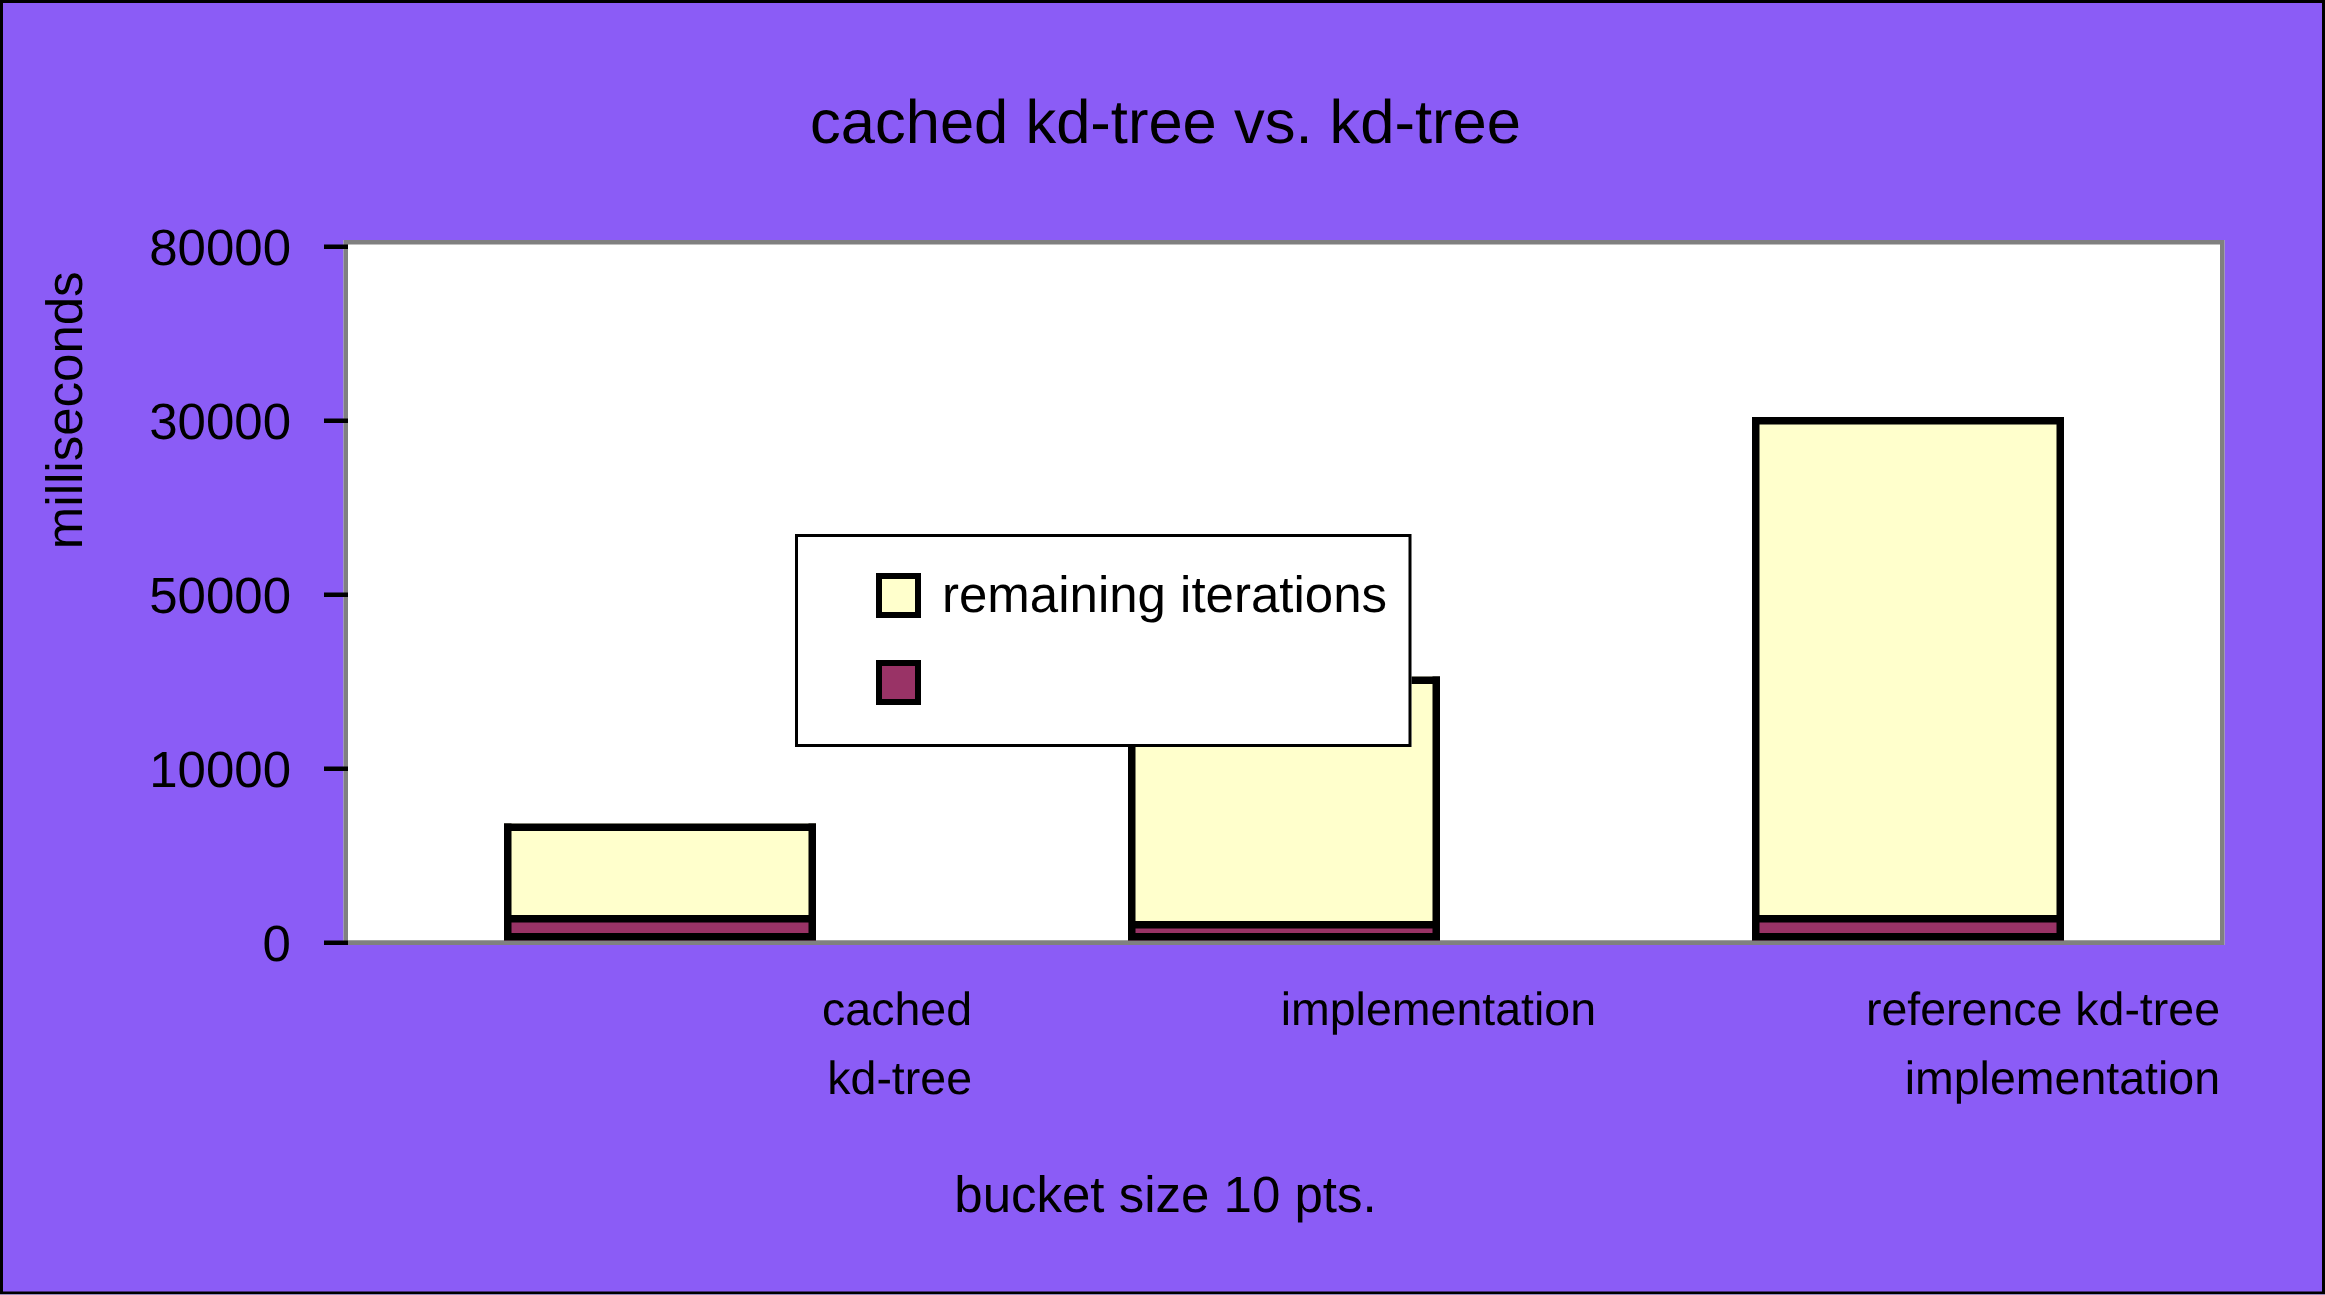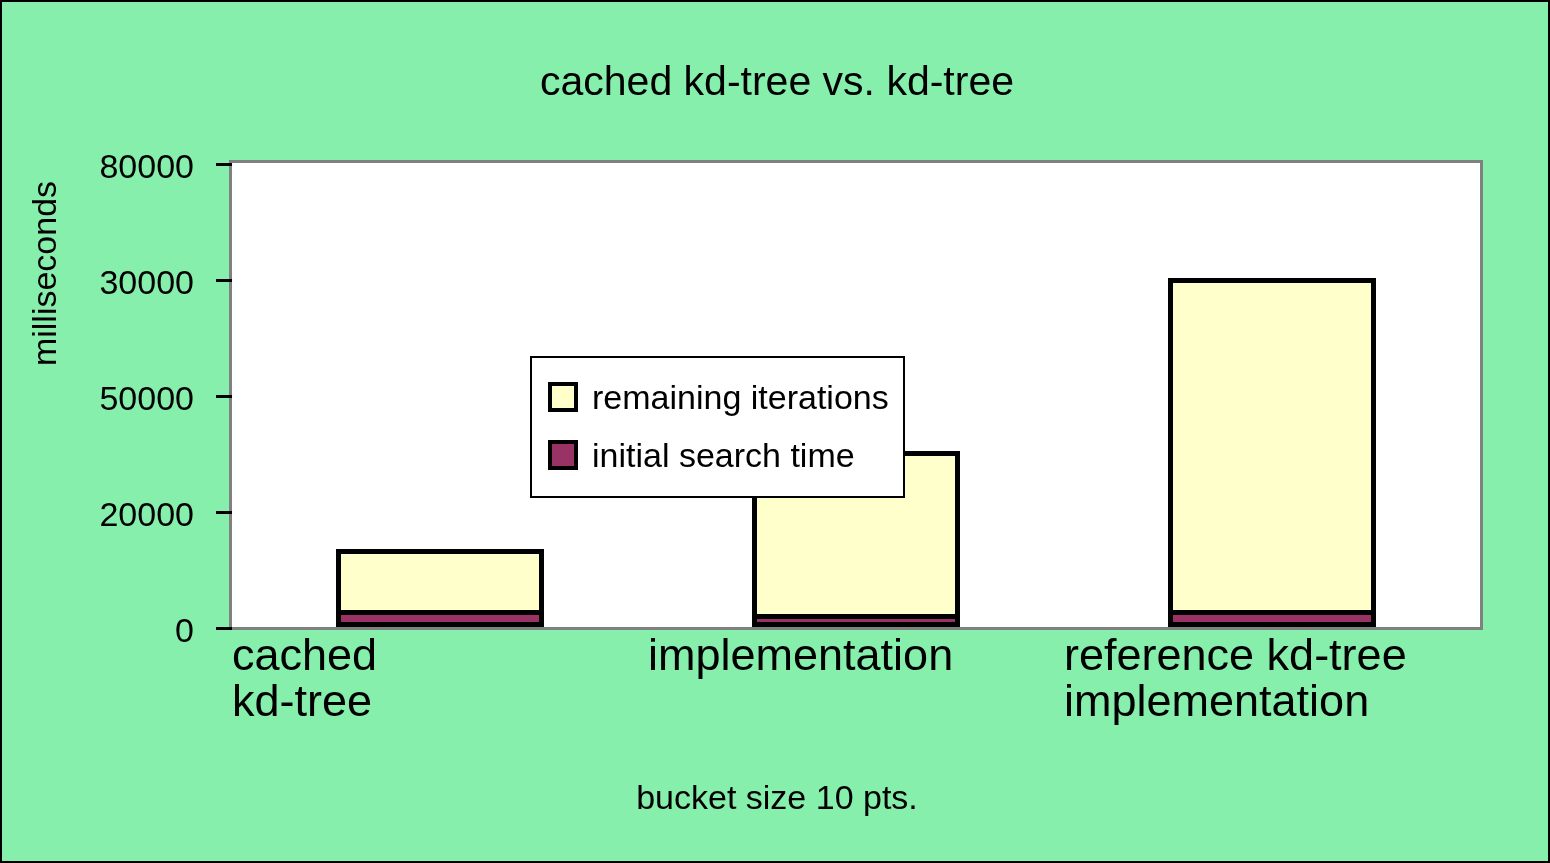--- a/index.html
+++ b/index.html
@@ -11,21 +11,21 @@
     font-family: "Liberation Sans", sans-serif;
     -webkit-font-smoothing: none;
   }
 
   #chart-frame {
     position: relative;
     width: 1550px;
     height: 863px;
     box-sizing: border-box;
     border: 2px solid #000000;
-    background: #86efac;
+    background: #8b5cf6;
     overflow: hidden;
   }
 
   
   #chart-title {
     position: absolute;
     left: 0;
     top: 56px;
     width: 1550px;
     text-align: center;
@@ -123,23 +123,23 @@
     background: #ffffcc;
     border-bottom-width: 0;
   }
   .seg-initial {
     background: #993366;
   }
 
   
   .x-cat-label {
     position: absolute;
-    top: 630px;
-    text-align: left;
-    font-size: 45px;
+    top: 648px;
+    text-align: right;
+    font-size: 31px;
     line-height: 46px;
     color: #000000;
   }
   .x-cat-label div { white-space: nowrap; }
 
   
   #x-axis-title {
     position: absolute;
     left: 0;
     top: 776px;
@@ -157,20 +157,21 @@
     top: 193px;
     box-sizing: border-box;
     border: 2px solid #000000;
     background: #ffffff;
     padding: 10px 14px 12px 16px;
   }
   .legend-row {
     display: flex;
     align-items: center;
     height: 58px;
+    margin-left: 36px;
   }
   .legend-swatch {
     width: 30px;
     height: 30px;
     box-sizing: border-box;
     border: 4px solid #000000;
     margin-right: 14px;
     flex: 0 0 auto;
   }
   .sw-remaining { background: #ffffcc; }
@@ -195,21 +196,21 @@
   <div id="y-axis-title">milliseconds</div>
 
   <div id="plot-area">
     <div id="plot-inner">
       <div id="x-axis-line"></div>
 
       <div class="y-tick" style="top: 464px;">
         <span class="y-label">0</span>
       </div>
       <div class="y-tick" style="top: 348px;">
-        <span class="y-label">20000</span>
+        <span class="y-label">10000</span>
       </div>
       <div class="y-tick" style="top: 232px;">
         <span class="y-label">50000</span>
       </div>
       <div class="y-tick" style="top: 116px;">
         <span class="y-label">30000</span>
       </div>
       <div class="y-tick" style="top: 0px;">
         <span class="y-label">80000</span>
       </div>
@@ -237,21 +238,20 @@
       </div>
     </div>
 
     <div id="legend">
       <div class="legend-row">
         <span class="legend-swatch sw-remaining"></span>
         <span class="legend-text">remaining iterations</span>
       </div>
       <div class="legend-row">
         <span class="legend-swatch sw-initial"></span>
-        <span class="legend-text">initial search time</span>
       </div>
     </div>
   </div>
 
   <div class="x-cat-label" style="left: 230px; width: 416px;">
     <div>cached</div>
     <div>kd-tree</div>
   </div>
   <div class="x-cat-label" style="left: 646px; width: 416px;">
     <div>implementation</div>

